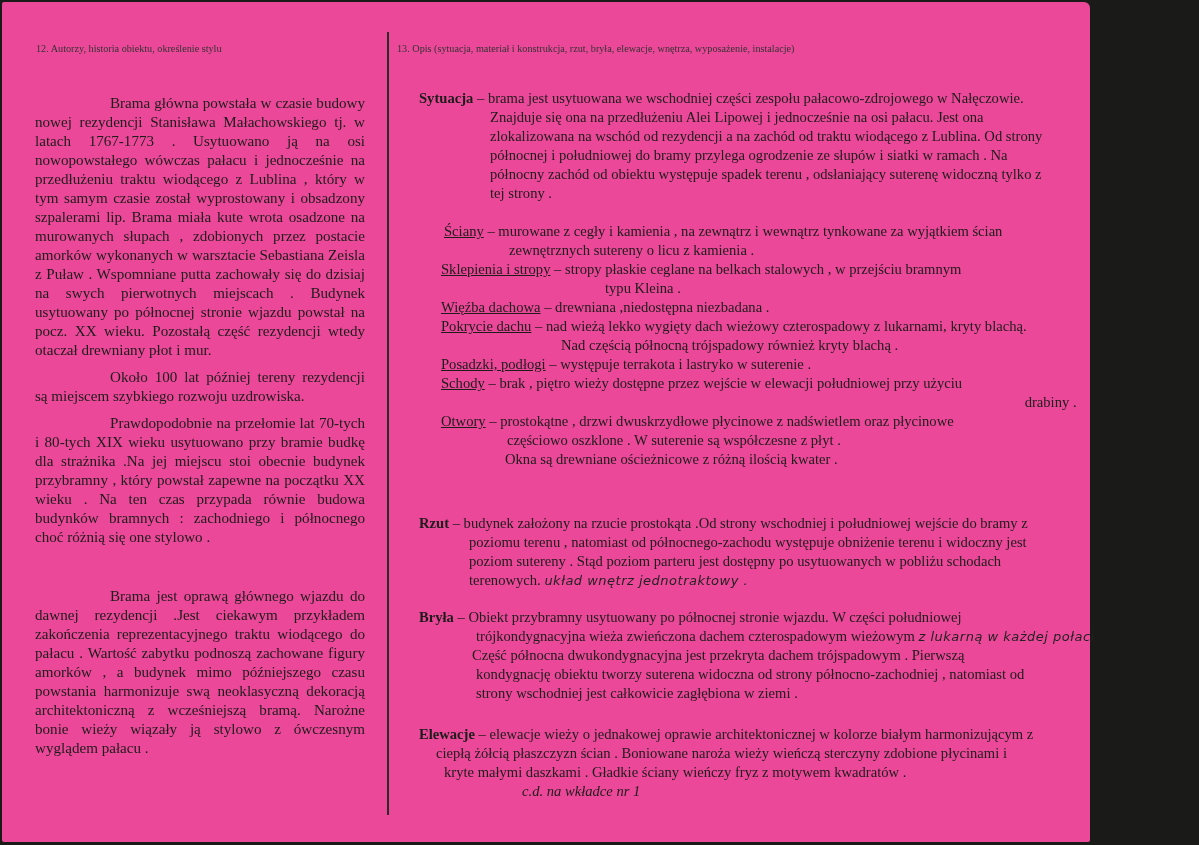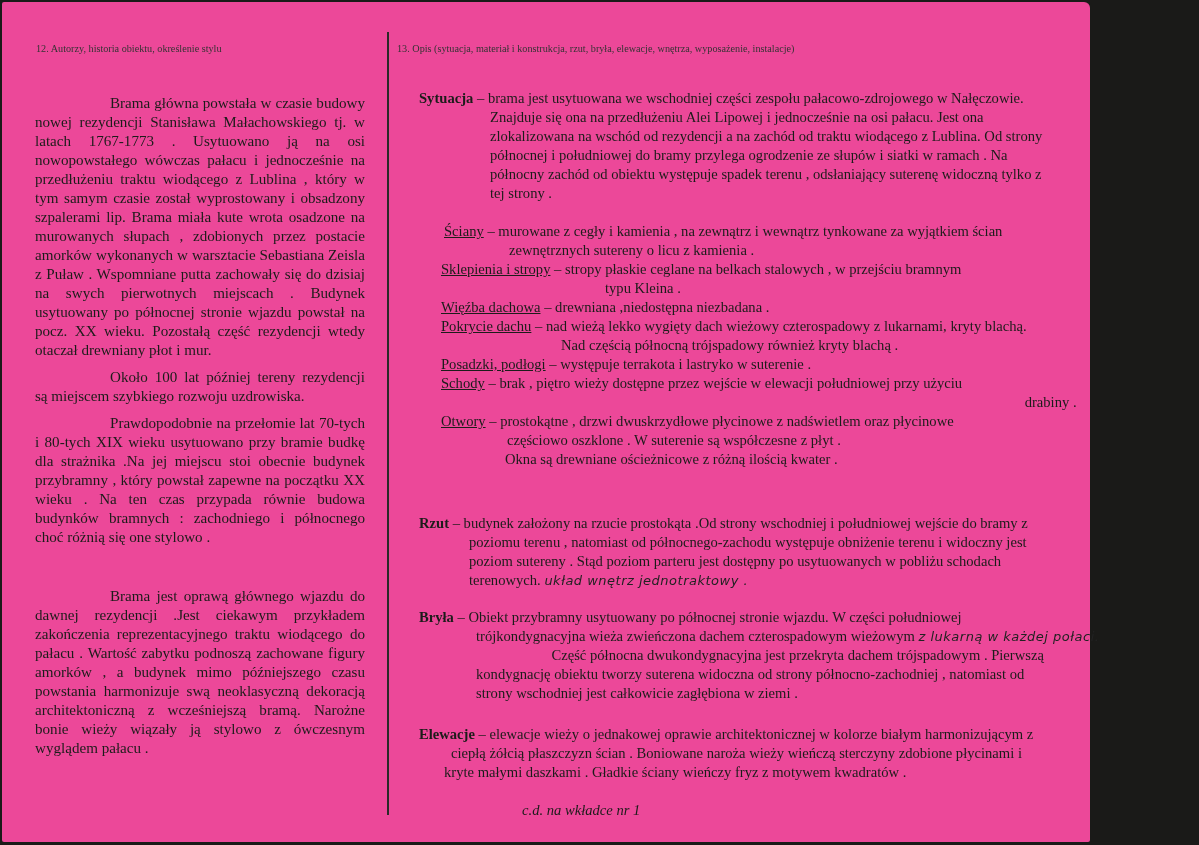--- a/index.html
+++ b/index.html
@@ -83,25 +83,25 @@
   <div class="right" style="top:512px;">
     <div class="line"><span class="b">Rzut</span><span> – budynek założony na rzucie prostokąta .Od strony wschodniej i południowej wejście do bramy z</span></div>
     <div class="line" style="left:50px;">poziomu terenu , natomiast od północnego-zachodu występuje obniżenie terenu i  widoczny jest</div>
     <div class="line" style="left:50px;">poziom sutereny . Stąd poziom parteru jest dostępny po usytuowanych w pobliżu schodach</div>
     <div class="line" style="left:50px;"><span>terenowych. </span><span class="hand">układ wnętrz jednotraktowy .</span></div>
   </div>
 
   <div class="right" style="top:606px;">
     <div class="line"><span class="b">Bryła</span><span> – Obiekt przybramny usytuowany po północnej stronie  wjazdu. W części południowej</span></div>
     <div class="line" style="left:57px;"><span>trójkondygnacyjna wieża zwieńczona dachem czterospadowym wieżowym </span><span class="hand">z lukarną w każdej połaci.</span></div>
-    <div class="line" style="left:67px;text-align:center;">Część północna dwukondygnacyjna jest przekryta dachem trójspadowym . Pierwszą</div>
+    <div class="line" style="left:53px;">Część północna dwukondygnacyjna jest przekryta dachem trójspadowym . Pierwszą</div>
     <div class="line" style="left:57px;">kondygnację obiektu tworzy suterena widoczna od strony północno-zachodniej , natomiast od</div>
     <div class="line" style="left:57px;">strony wschodniej jest całkowicie zagłębiona w ziemi .</div>
   </div>
 
   <div class="right" style="top:723px;">
     <div class="line"><span class="b">Elewacje</span><span> – elewacje wieży o jednakowej oprawie architektonicznej w kolorze białym harmonizującym z</span></div>
-    <div class="line" style="left:32px;">ciepłą żółcią płaszczyzn ścian . Boniowane naroża wieży wieńczą sterczyny zdobione płycinami i</div>
+    <div class="line" style="left:17px;">ciepłą żółcią płaszczyzn ścian . Boniowane naroża wieży wieńczą sterczyny zdobione płycinami i</div>
     <div class="line" style="left:25px;">kryte małymi daszkami . Gładkie ściany wieńczy fryz z motywem kwadratów .</div>
-    <div class="line it" style="left:103px;margin-top:19px;">c.d.  na wkładce nr 1</div>
+    <div class="line it" style="left:103px;">c.d.  na wkładce nr 1</div>
   </div>
 
 </div>
 
 </body></html>

